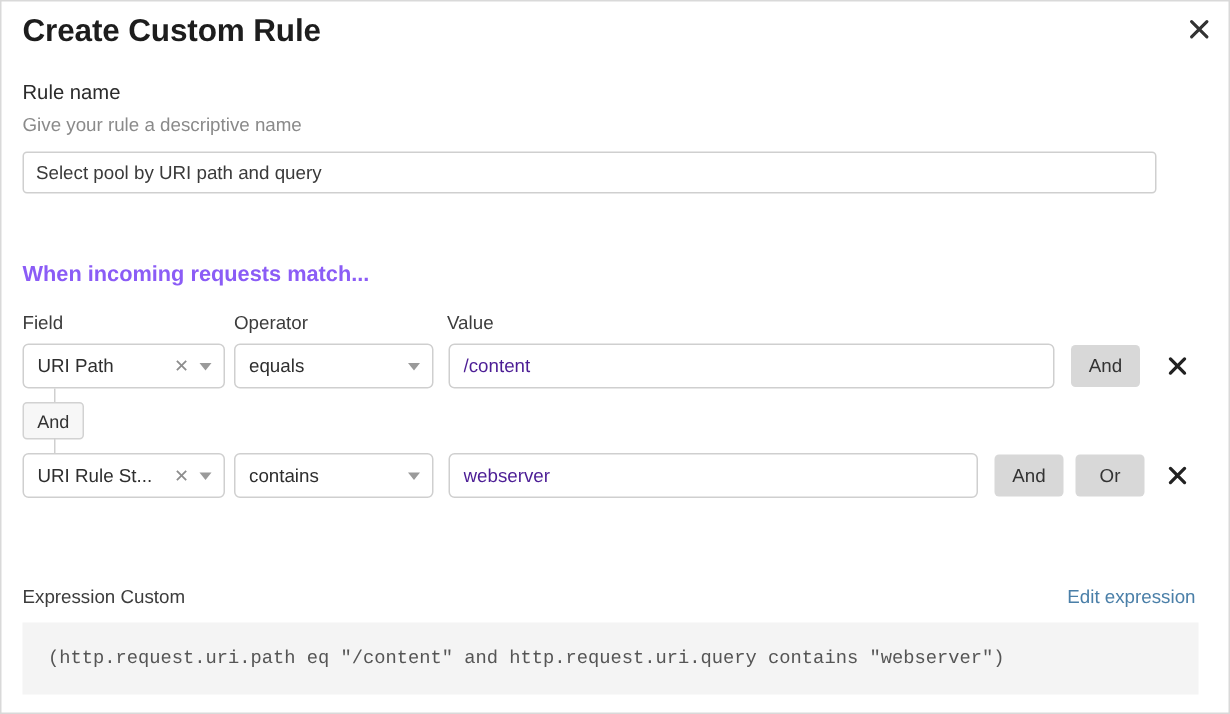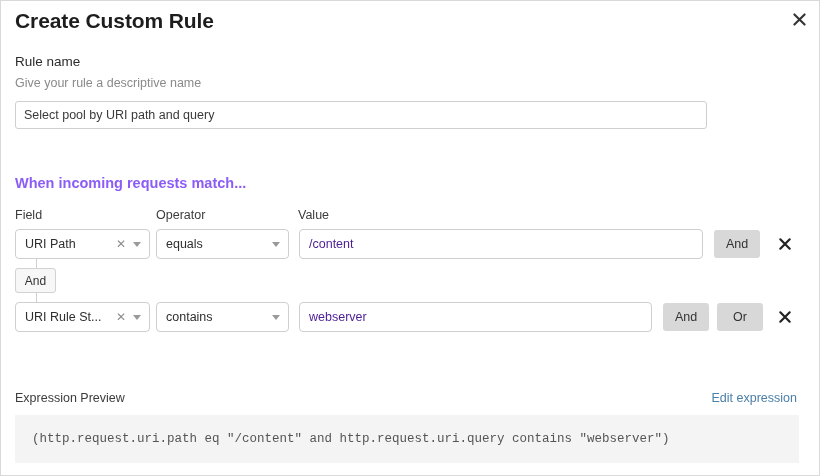--- a/index.html
+++ b/index.html
@@ -56,21 +56,21 @@
   }
   .field-help {
     position: absolute;
     font-size: 12.5px;
     color: #8a8a8a;
   }
   .rule-name-input {
     position: absolute;
     left: 14px;
     top: 100px;
-    width: 692px;
+    width: 756px;
     height: 28px;
     box-sizing: border-box;
     border: 1px solid #cfcfcf;
     border-radius: 3px;
     background: #ffffff;
     font-family: "Liberation Sans", sans-serif;
     font-size: 12.5px;
     color: #3a3a3a;
     padding: 0 8px;
     outline: none;
@@ -321,17 +321,17 @@
     <input class="value-input v2" type="text" value="webserver" style="">
     <button class="chip-btn and2">And</button>
     <button class="chip-btn or2">Or</button>
     <button class="del-btn d2">
       <svg width="14" height="14" viewBox="0 0 14 14">
         <path d="M2.3 2.3 L11.7 11.7 M11.7 2.3 L2.3 11.7" stroke="#222222" stroke-width="2.2" stroke-linecap="round"></path>
       </svg>
     </button>
   </div>
 
-  <div class="preview-label">Expression Preview</div>
+  <div class="preview-label">Expression Custom</div>
   <a class="edit-expr-link">Edit expression</a>
   <div class="expr-code">(http.request.uri.path eq "/content" and http.request.uri.query contains "webserver")</div>
 
 </div>
 
 </body></html>

